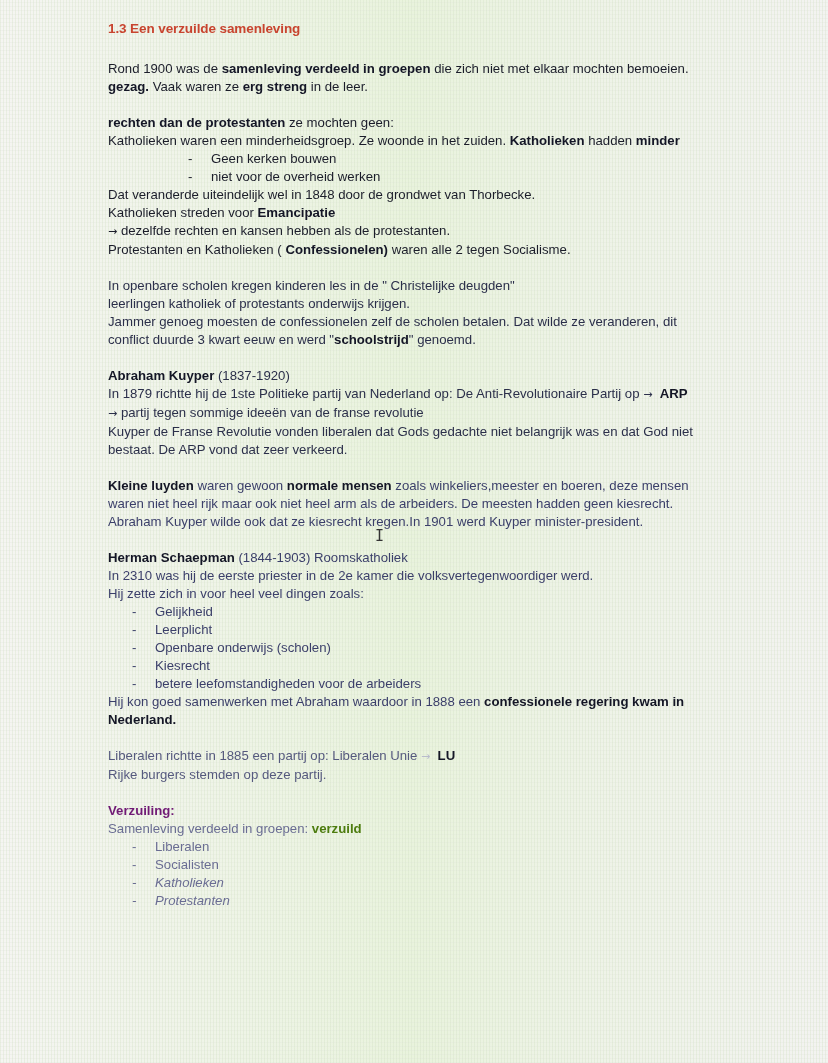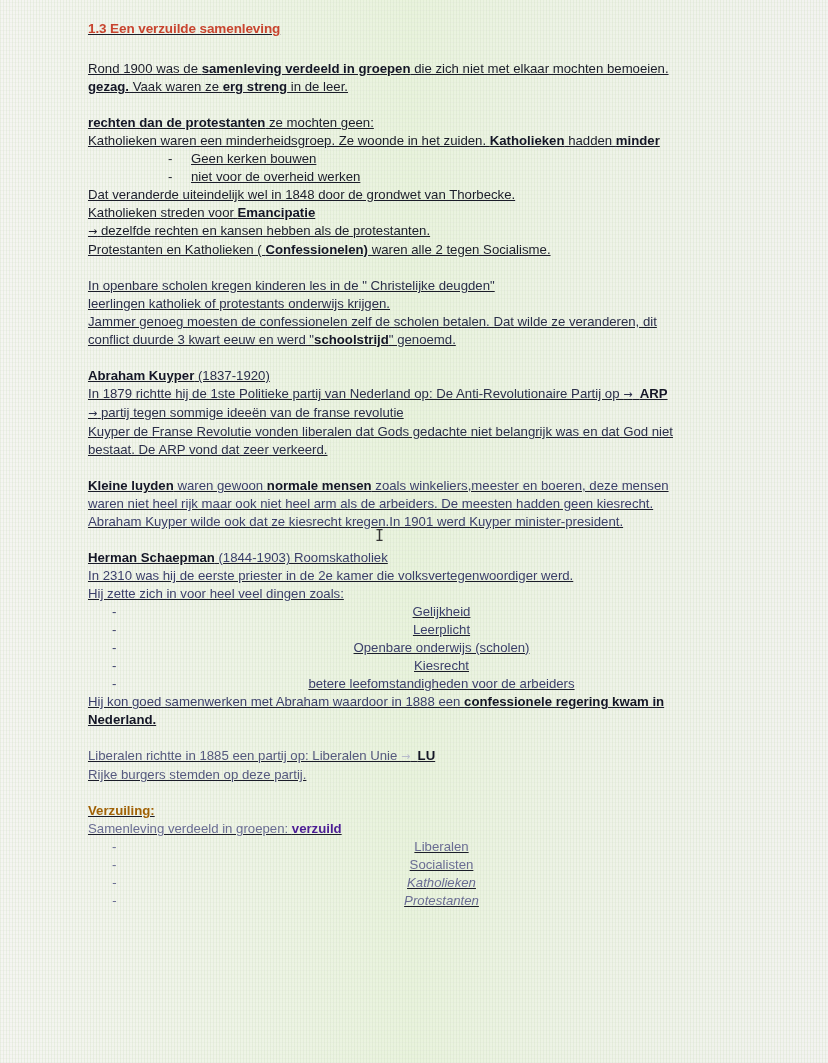--- a/index.html
+++ b/index.html
@@ -13,27 +13,26 @@
       position: relative;
       font-family: "Liberation Sans", sans-serif;
       background-color: #f3f6ee;
       background-image:
         repeating-linear-gradient(90deg, rgba(210,225,195,0.35) 0px, rgba(210,225,195,0.35) 1px, rgba(255,255,255,0) 1px, rgba(255,255,255,0) 3px),
         repeating-linear-gradient(0deg, rgba(220,225,215,0.25) 0px, rgba(220,225,215,0.25) 1px, rgba(255,255,255,0) 1px, rgba(255,255,255,0) 4px),
         linear-gradient(90deg, #f5f5f2 0%, #eef4e6 30%, #e9f3dd 50%, #eef3e7 70%, #f3f3f1 100%);
     }
     .page {
       position: absolute;
-      left: 88px;
+      left: 108px;
       top: 20px;
       width: 660px;
       color: #1b1d2a;
       font-size: 13.2px;
       line-height: 18px;
-      text-decoration: underline;
     }
     .title {
       color: #c8442f;
       font-weight: bold;
       font-size: 13.5px;
       margin: 0 0 22px 0;
       letter-spacing: -0.1px;
     }
     p {
       margin: 0;
@@ -52,29 +51,29 @@
       position: relative;
       padding-left: 103px;
       height: 18px;
     }
     ul.dash li::before {
       content: "-";
       position: absolute;
       left: 80px;
       top: 0;
     }
-    ul.dash.small li { padding-left: 47px; text-align: center; }
+    ul.dash.small li { padding-left: 47px; }
     ul.dash.small li::before { left: 24px; }
     .fade1 { color: #2b2f4a; }
     .fade2 { color: #3b3f6a; }
     .fade3 { color: #55597e; }
     .fade4 { color: #6a6d93; }
-    .fade4 b { color: #4c1d95; }
+    .fade4 b { color: #4d7c0f; }
     .italic { font-style: italic; }
-    .verz-head { color: #a16207; font-weight: bold; }
+    .verz-head { color: #701a75; font-weight: bold; }
     .cursor {
       position: absolute;
       left: 375px;
       top: 528px;
       width: 8px;
       height: 16px;
       color: #333;
       font-family: "DejaVu Sans Mono", monospace;
       font-size: 15px;
       line-height: 16px;

